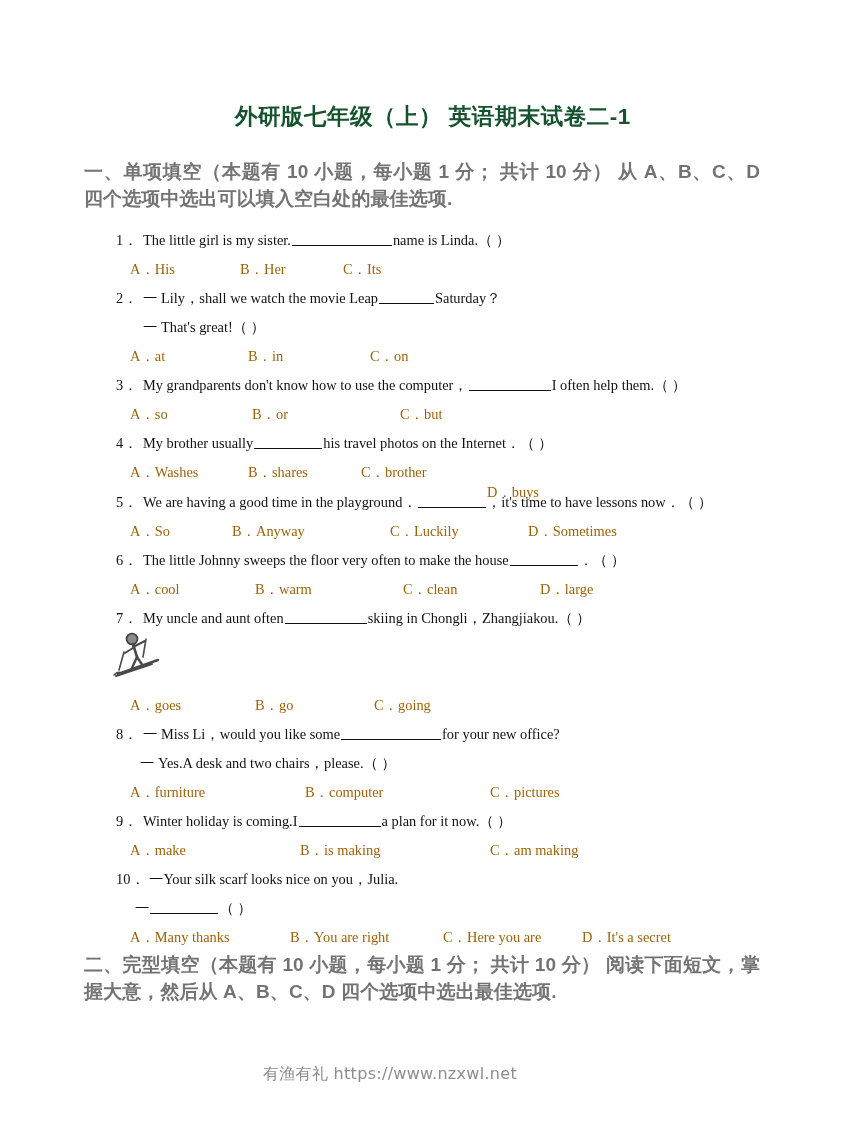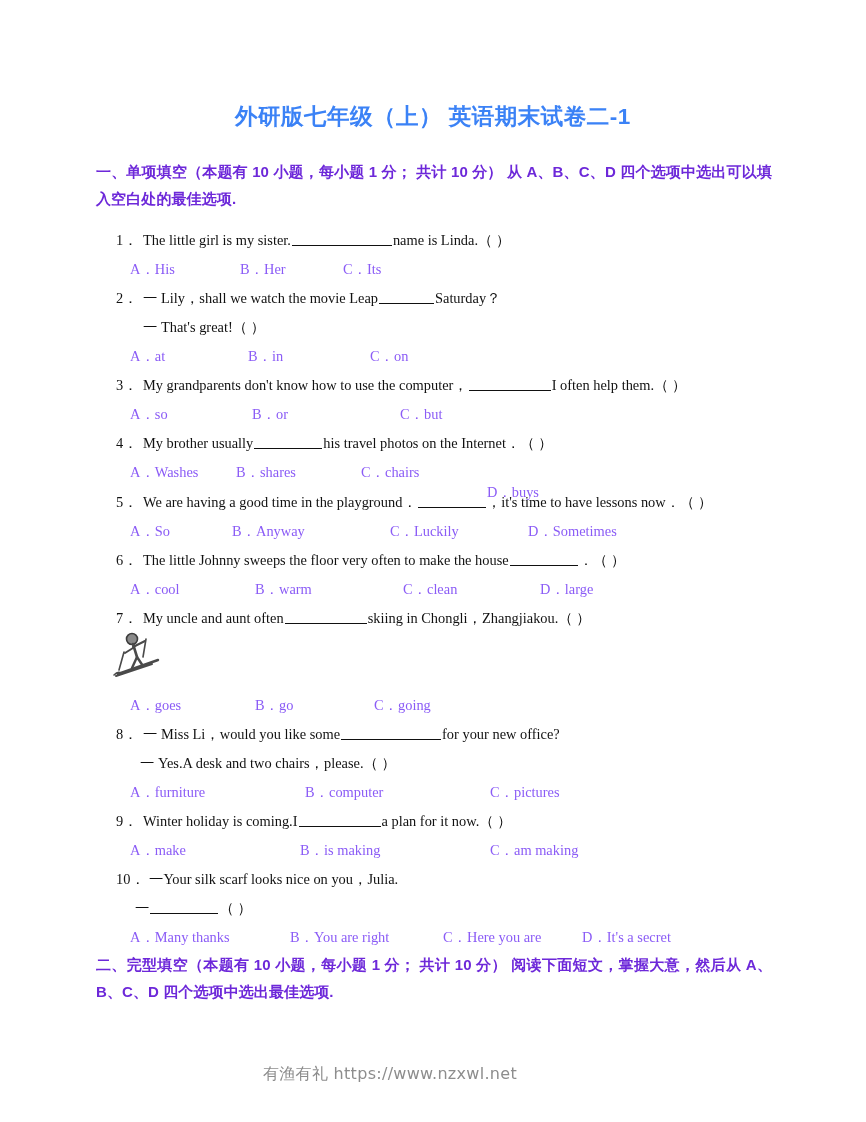--- a/index.html
+++ b/index.html
@@ -27,33 +27,33 @@
   .doc-title {
     position: absolute;
     top: 101px;
     left: 0;
     width: 866px;
     text-align: center;
     font-family: "Liberation Sans", "DejaVu Sans", sans-serif;
     font-weight: bold;
     font-size: 22.5px;
     letter-spacing: 0.5px;
-    color: #3b82f6;
+    color: #14532d;
   }
 
   
   .section-head {
     position: absolute;
-    left: 96px;
+    left: 84px;
     width: 676px;
     font-family: "Liberation Sans", "DejaVu Sans", sans-serif;
     font-weight: bold;
-    font-size: 15px;
+    font-size: 19px;
     line-height: 27px;
-    color: #6d28d9;
+    color: #737373;
     text-align: justify;
     letter-spacing: 0.1px;
   }
   #sec1 { top: 158px; }
   #sec2 { top: 951px; }
 
   
   .qblock {
     position: absolute;
     left: 0;
@@ -103,21 +103,21 @@
     left: 0;
     width: 866px;
     height: 29px;
   }
   .opt {
     position: absolute;
     top: 0;
     font-size: 14.4px;
     line-height: 29px;
     white-space: nowrap;
-    color: #8b5cf6;
+    color: #a16207;
   }
 
   
   .skier {
     position: absolute;
     left: 112px;
     top: 630px;
     width: 74px;
     height: 52px;
   }
@@ -183,22 +183,22 @@
     </div>
   </div>
 
   <div class="qblock" style="top:429px;">
     <div class="qline">
       <span class="qnum">4．</span>
       <span class="qtext"><span>My brother usually</span><span class="blank b-md"></span><span>his travel photos on the Internet．（    ）</span></span>
     </div>
     <div class="opts" style="top:29px;">
       <span class="opt" style="left:130px;">A．Washes</span>
-      <span class="opt" style="left:236px;">B．shares</span>
-      <span class="opt" style="left:361px;">C．chairs</span>
+      <span class="opt" style="left:248px;">B．shares</span>
+      <span class="opt" style="left:361px;">C．brother</span>
       <span class="opt" style="left:487px;margin-top:20px;">D．buys</span>
     </div>
   </div>
 
   <div class="qblock" style="top:488px;">
     <div class="qline">
       <span class="qnum">5．</span>
       <span class="qtext"><span>We are having a good time in the playground．</span><span class="blank b-md"></span><span>，it's time to have lessons now．（     ）</span></span>
     </div>
     <div class="opts" style="top:29px;">

